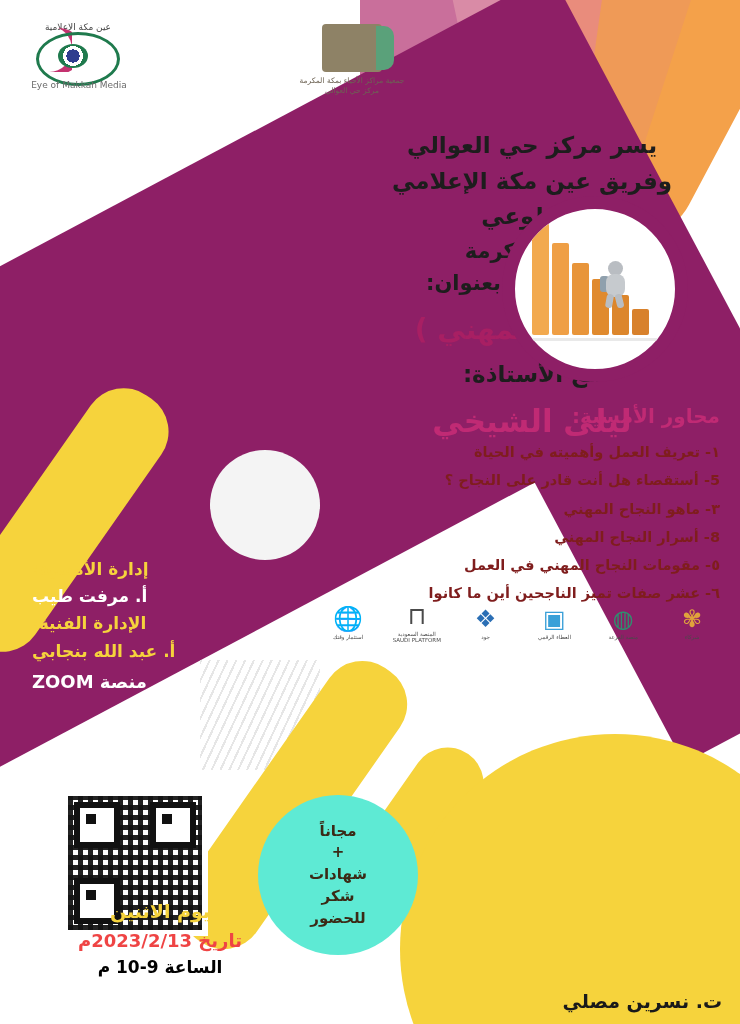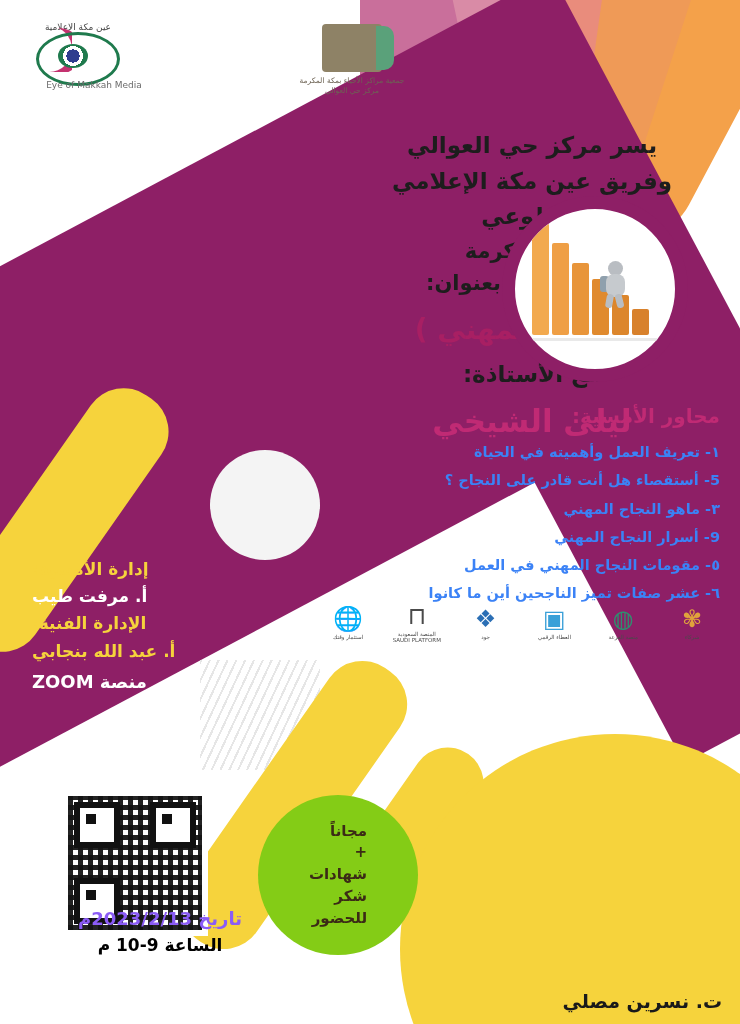--- a/index.html
+++ b/index.html
@@ -39,21 +39,21 @@
   .ybar.b3{width:72px;height:210px;left:372px;top:735px;transform:rotate(35deg);}
 
   
   .ycircle{
     position:absolute;right:-90px;bottom:-140px;width:430px;height:430px;border-radius:50%;
     background:#f6d33c;
   }
   
   .yfree{
     position:absolute;left:258px;top:795px;width:160px;height:160px;border-radius:50%;
-    background:#84cc16;display:flex;align-items:center;justify-content:center;text-align:right;
+    background:#5eead4;display:flex;align-items:center;justify-content:center;text-align:center;
   }
   .yfree .txt{color:#3b2a16;font-weight:bold;font-size:15px;line-height:1.45;}
 
   
   .faint-circle{
     position:absolute;left:210px;top:450px;width:110px;height:110px;border-radius:50%;
     background:#f4f4f4;
   }
   .hatch{
     position:absolute;left:200px;top:660px;width:120px;height:110px;
@@ -70,21 +70,21 @@
     background:radial-gradient(circle at 50% 50%,#2e3d8f 0 34%,#ffffff 34% 52%,#1f7a4d 52% 100%);
   }
   .logo-makkah .crescent{
     position:absolute;left:8px;top:4px;width:46px;height:46px;border-radius:50%;
     box-shadow:10px 2px 0 0 #c4326f;clip-path:inset(0 0 0 0);
   }
   .logo-makkah .ar{
     position:absolute;left:0;top:0;width:120px;text-align:center;font-size:9px;color:#444;
   }
   .logo-makkah .en{
-    position:absolute;left:16px;top:58px;width:120px;text-align:center;font-size:9px;color:#6b6b6b;
+    position:absolute;left:1px;top:58px;width:120px;text-align:center;font-size:9px;color:#6b6b6b;
   }
 
   .logo-center{position:absolute;left:292px;top:24px;width:120px;height:86px;text-align:center;}
   .logo-center .mark{
     position:relative;margin:0 auto;width:60px;height:48px;background:#8e8266;border-radius:4px;
   }
   .logo-center .mark:after{
     content:"";position:absolute;right:-12px;top:2px;width:18px;height:44px;
     background:#5aa17a;border-radius:0 10px 10px 0;
   }
@@ -121,21 +121,21 @@
   .hero .man .body{position:absolute;left:3px;top:13px;width:19px;height:23px;border-radius:8px;background:#c6cace;}
   .hero .man .leg{position:absolute;top:33px;width:7px;height:14px;background:#b9bdc2;border-radius:3px;}
   .hero .man .leg.a{left:3px;transform:rotate(10deg);}
   .hero .man .leg.b{left:13px;transform:rotate(-14deg);}
   .hero .man .pack{position:absolute;left:-3px;top:15px;width:9px;height:16px;border-radius:3px;background:#8fa0ad;}
 
   
   .topics{position:absolute;right:20px;top:404px;width:400px;direction:rtl;text-align:right;}
   .topics h3{margin:0 0 10px 0;font-size:20px;color:#c02a74;font-weight:bold;}
   .topics ul{list-style:none;margin:0;padding:0;}
-  .topics li{font-size:14.5px;color:#3b82f6;font-weight:bold;line-height:1.95;}
+  .topics li{font-size:14.5px;color:#7f1d1d;font-weight:bold;line-height:1.95;}
 
   
   .partners{position:absolute;right:20px;top:596px;width:400px;display:flex;justify-content:space-between;align-items:center;}
   .plogo{width:56px;height:54px;display:flex;flex-direction:column;align-items:center;justify-content:center;}
   .plogo .glyph{font-size:24px;line-height:1;}
   .plogo .cap{font-size:5.5px;color:#4a4a4a;margin-top:3px;text-align:center;}
 
   
   .admin{position:absolute;right:418px;top:556px;width:290px;text-align:left;direction:rtl;}
   .admin .lbl{color:#f6d33c;font-size:17px;font-weight:bold;line-height:1.6;}
@@ -156,21 +156,21 @@
     background-blend-mode:multiply;opacity:.92;}
   .qr .fp{position:absolute;width:34px;height:34px;border:6px solid #111;background:#fff;}
   .qr .fp.tl{left:12px;top:12px;}
   .qr .fp.tr{right:12px;top:12px;}
   .qr .fp.bl{left:12px;bottom:12px;}
   .qr .fp i{position:absolute;left:6px;top:6px;width:10px;height:10px;background:#111;}
 
   
   .datebox{position:absolute;right:460px;top:900px;width:240px;text-align:center;direction:rtl;}
   .datebox .day{color:#f6d33c;font-size:19px;font-weight:bold;}
-  .datebox .d{color:#8b5cf6;font-size:18px;font-weight:bold;margin-top:8px;text-align:center;}
+  .datebox .d{color:#ef4444;font-size:18px;font-weight:bold;margin-top:8px;text-align:center;}
   .datebox .t{color:#000000;font-size:17px;font-weight:bold;margin-top:6px;}
 
   
   .credit{
     position:absolute;right:18px;bottom:12px;font-size:19px;font-weight:bold;color:#1a1a1a;direction:rtl;
   }
 </style>
 </head>
 <body>
 
@@ -236,21 +236,21 @@
       <div class="leg b"></div>
     </div>
   </div>
 
   <div class="topics">
     <h3>محاور الأمسية:</h3>
     <ul>
       <li>١- تعريف العمل وأهميته في الحياة</li>
       <li>5- أستقصاء هل أنت قادر على النجاح ؟</li>
       <li>٣- ماهو النجاح المهني</li>
-      <li>9- أسرار النجاح المهني</li>
+      <li>8- أسرار النجاح المهني</li>
       <li>٥- مقومات النجاح المهني في العمل</li>
       <li>٦- عشر صفات تميز الناجحين أين ما كانوا</li>
     </ul>
   </div>
 
   <div class="partners">
     <div class="plogo">
       <div class="glyph" style="color:#e0a33c">✾</div>
       <div class="cap">شركاء</div>
     </div>
@@ -302,18 +302,19 @@
     <div class="txt">
       <div>مجاناً</div>
       <div>+</div>
       <div>شهادات</div>
       <div>شكر</div>
       <div>للحضور</div>
     </div>
   </div>
 
   <div class="datebox">
+    <div class="day">يوم الاثنين</div>
     <div class="d">تاريخ 2023/2/13م</div>
     <div class="t">الساعة 9-10 م</div>
   </div>
 
   <div class="credit">ت. نسرين مصلي</div>
 </div>
 
 </body></html>

